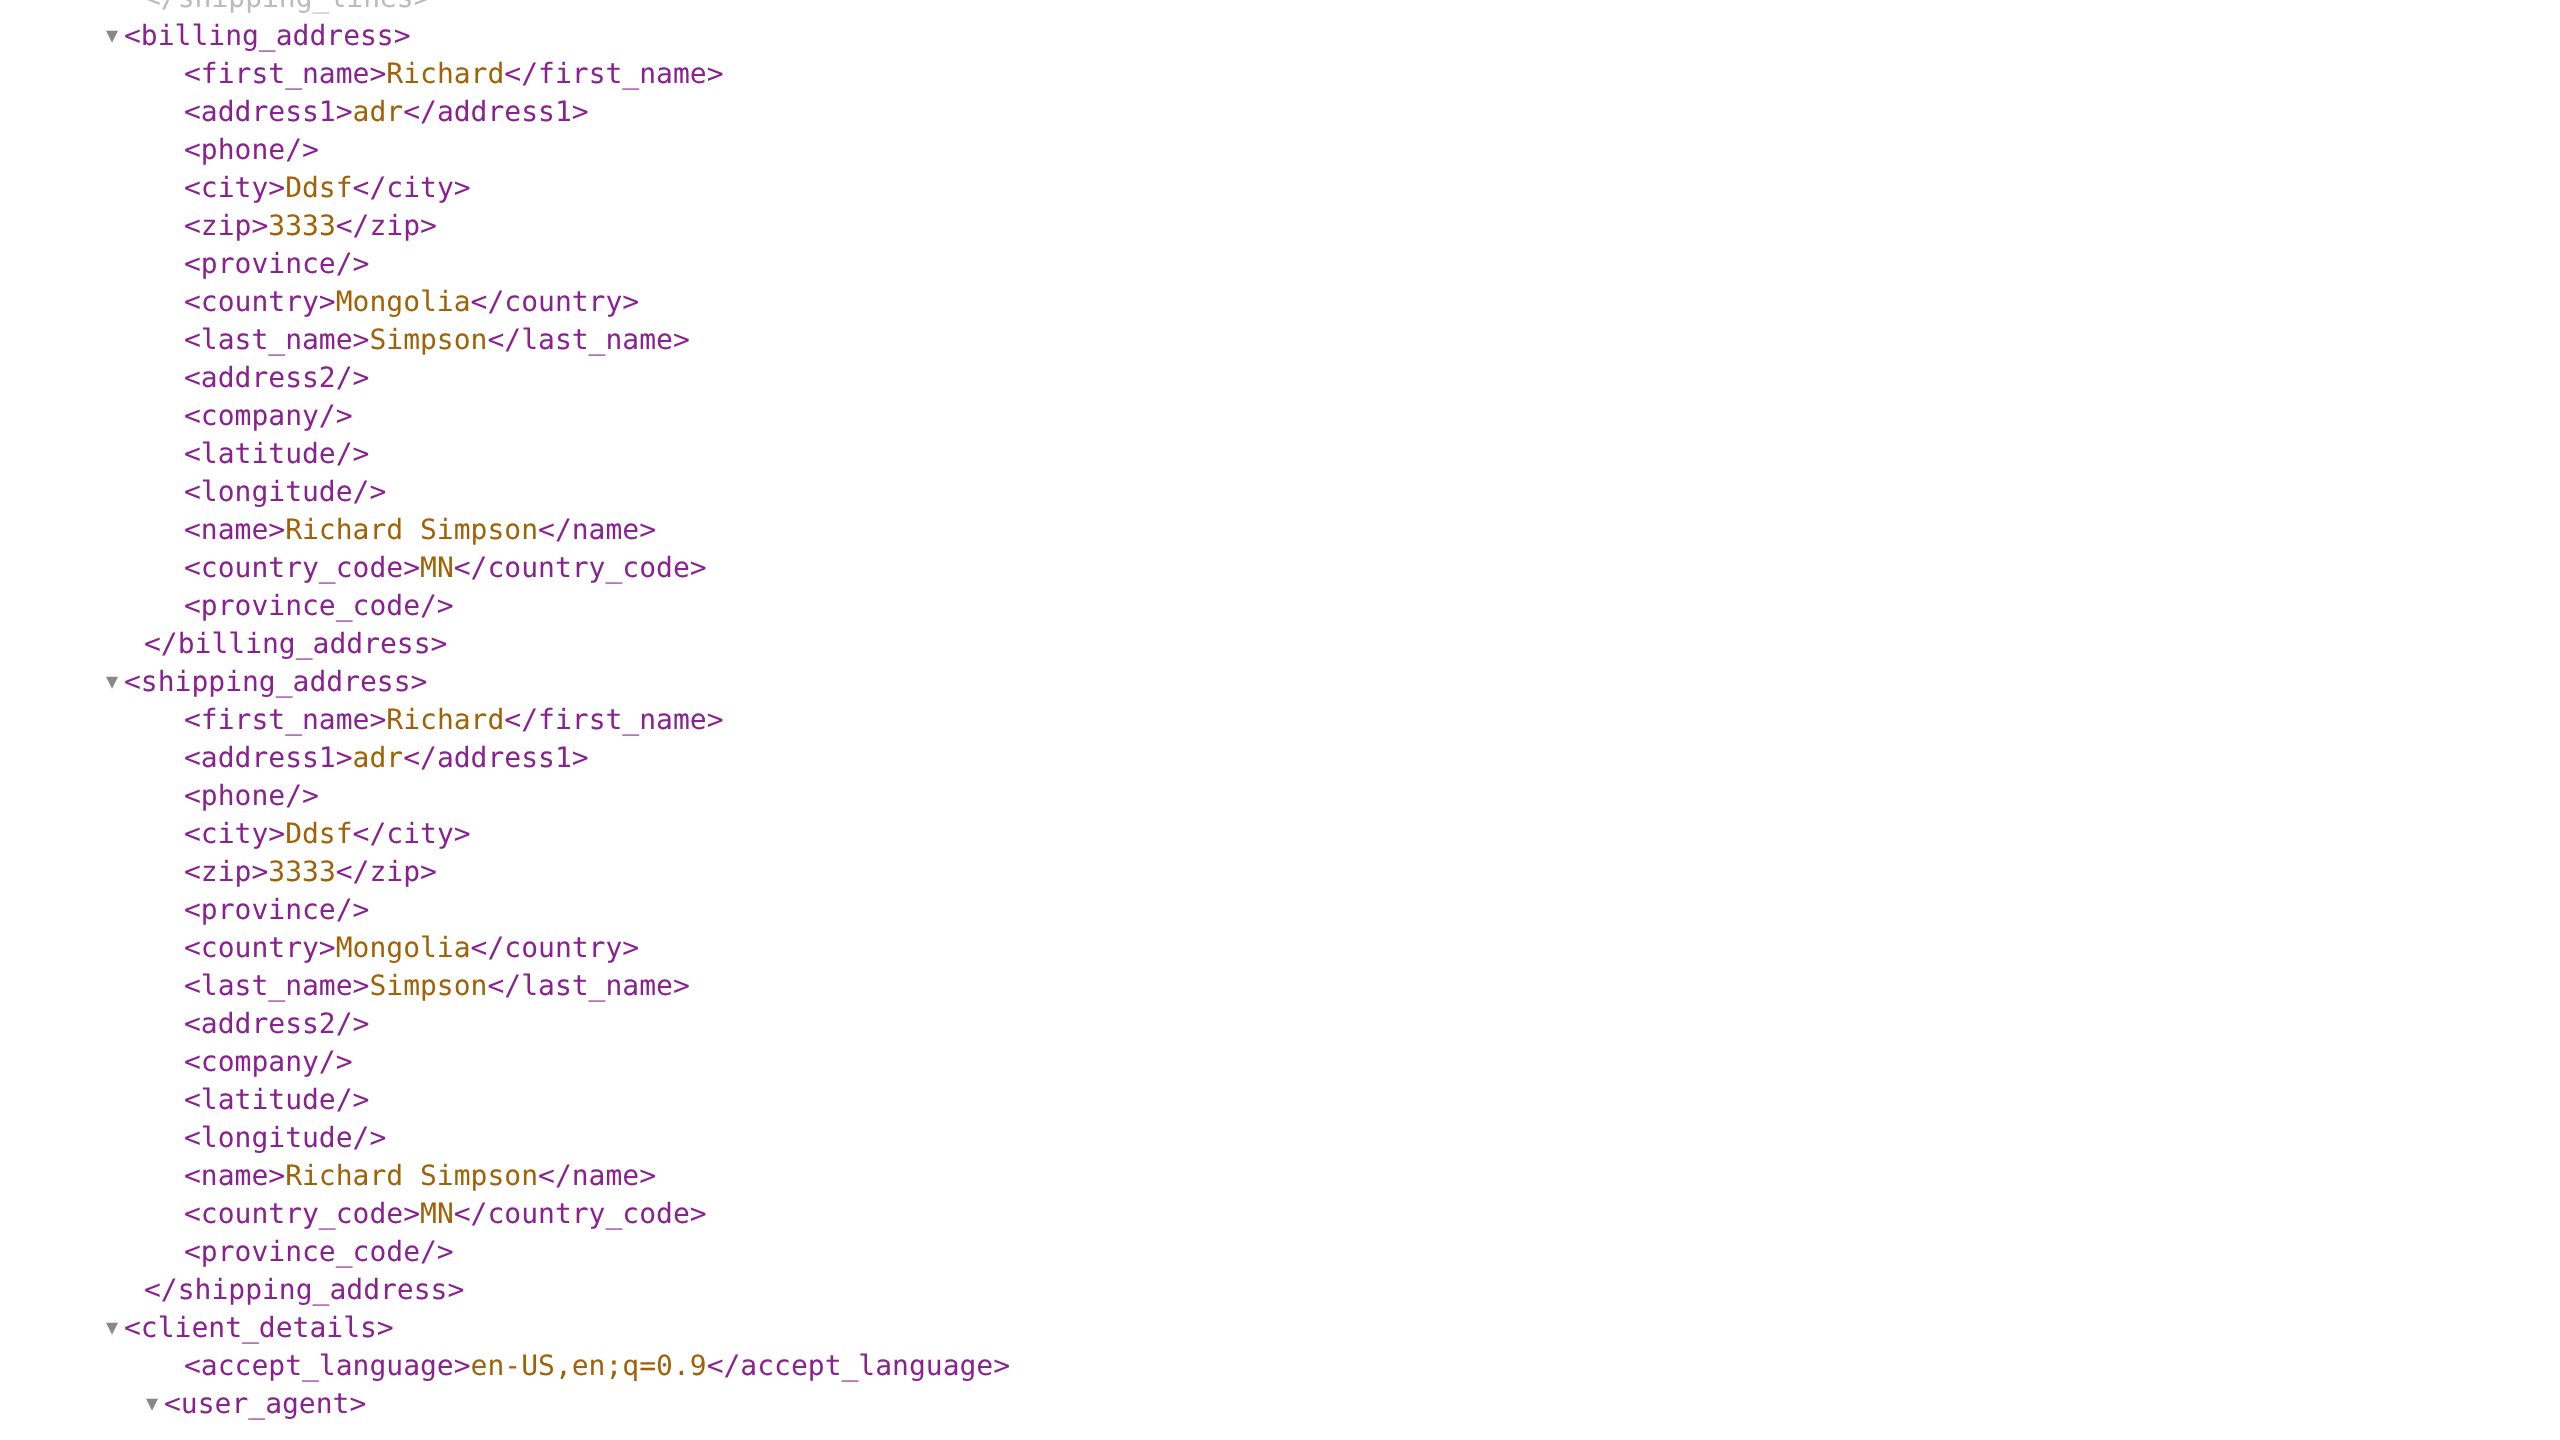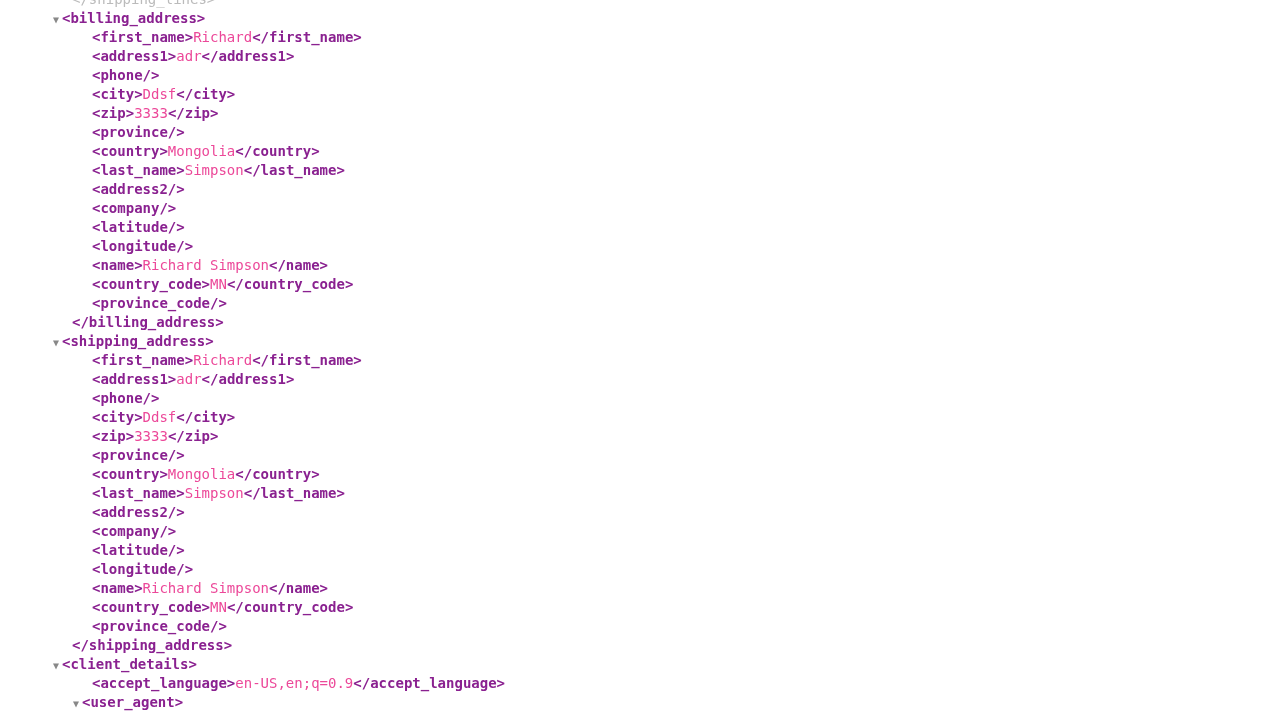--- a/index.html
+++ b/index.html
@@ -26,20 +26,20 @@
     display: inline-block;
     width: 12px;
     color: #888888;
     cursor: pointer;
     user-select: none;
     text-align: center;
     font-size: 10px;
     vertical-align: middle;
   }
   .sp { display:inline-block; }
-  .tag  { color: #8a2190; font-weight: bold; }   
-  .txt  { color: #ec4899; }   
+  .tag  { color: #8a2190; }   
+  .txt  { color: #a16207; }   
   .pale { color: #bbbbbb; }   
 </style>
 </head>
 <body>
 
 <div class="viewer" id="viewer" style="position: relative; top: -10px;"><span class="line"><span class="sp" style="width: 60px;"></span><span class="toggle"> </span><span class="pale">&lt;/shipping_lines&gt;</span></span><span class="line"><span class="sp" style="width: 50px;"></span><span class="toggle">▼</span><span class="tag">&lt;billing_address&gt;</span></span><span class="line"><span class="sp" style="width: 80px;"></span><span class="toggle"> </span><span class="tag">&lt;first_name&gt;</span><span class="txt">Richard</span><span class="tag">&lt;/first_name&gt;</span></span><span class="line"><span class="sp" style="width: 80px;"></span><span class="toggle"> </span><span class="tag">&lt;address1&gt;</span><span class="txt">adr</span><span class="tag">&lt;/address1&gt;</span></span><span class="line"><span class="sp" style="width: 80px;"></span><span class="toggle"> </span><span class="tag">&lt;phone/&gt;</span></span><span class="line"><span class="sp" style="width: 80px;"></span><span class="toggle"> </span><span class="tag">&lt;city&gt;</span><span class="txt">Ddsf</span><span class="tag">&lt;/city&gt;</span></span><span class="line"><span class="sp" style="width: 80px;"></span><span class="toggle"> </span><span class="tag">&lt;zip&gt;</span><span class="txt">3333</span><span class="tag">&lt;/zip&gt;</span></span><span class="line"><span class="sp" style="width: 80px;"></span><span class="toggle"> </span><span class="tag">&lt;province/&gt;</span></span><span class="line"><span class="sp" style="width: 80px;"></span><span class="toggle"> </span><span class="tag">&lt;country&gt;</span><span class="txt">Mongolia</span><span class="tag">&lt;/country&gt;</span></span><span class="line"><span class="sp" style="width: 80px;"></span><span class="toggle"> </span><span class="tag">&lt;last_name&gt;</span><span class="txt">Simpson</span><span class="tag">&lt;/last_name&gt;</span></span><span class="line"><span class="sp" style="width: 80px;"></span><span class="toggle"> </span><span class="tag">&lt;address2/&gt;</span></span><span class="line"><span class="sp" style="width: 80px;"></span><span class="toggle"> </span><span class="tag">&lt;company/&gt;</span></span><span class="line"><span class="sp" style="width: 80px;"></span><span class="toggle"> </span><span class="tag">&lt;latitude/&gt;</span></span><span class="line"><span class="sp" style="width: 80px;"></span><span class="toggle"> </span><span class="tag">&lt;longitude/&gt;</span></span><span class="line"><span class="sp" style="width: 80px;"></span><span class="toggle"> </span><span class="tag">&lt;name&gt;</span><span class="txt">Richard Simpson</span><span class="tag">&lt;/name&gt;</span></span><span class="line"><span class="sp" style="width: 80px;"></span><span class="toggle"> </span><span class="tag">&lt;country_code&gt;</span><span class="txt">MN</span><span class="tag">&lt;/country_code&gt;</span></span><span class="line"><span class="sp" style="width: 80px;"></span><span class="toggle"> </span><span class="tag">&lt;province_code/&gt;</span></span><span class="line"><span class="sp" style="width: 60px;"></span><span class="toggle"> </span><span class="tag">&lt;/billing_address&gt;</span></span><span class="line"><span class="sp" style="width: 50px;"></span><span class="toggle">▼</span><span class="tag">&lt;shipping_address&gt;</span></span><span class="line"><span class="sp" style="width: 80px;"></span><span class="toggle"> </span><span class="tag">&lt;first_name&gt;</span><span class="txt">Richard</span><span class="tag">&lt;/first_name&gt;</span></span><span class="line"><span class="sp" style="width: 80px;"></span><span class="toggle"> </span><span class="tag">&lt;address1&gt;</span><span class="txt">adr</span><span class="tag">&lt;/address1&gt;</span></span><span class="line"><span class="sp" style="width: 80px;"></span><span class="toggle"> </span><span class="tag">&lt;phone/&gt;</span></span><span class="line"><span class="sp" style="width: 80px;"></span><span class="toggle"> </span><span class="tag">&lt;city&gt;</span><span class="txt">Ddsf</span><span class="tag">&lt;/city&gt;</span></span><span class="line"><span class="sp" style="width: 80px;"></span><span class="toggle"> </span><span class="tag">&lt;zip&gt;</span><span class="txt">3333</span><span class="tag">&lt;/zip&gt;</span></span><span class="line"><span class="sp" style="width: 80px;"></span><span class="toggle"> </span><span class="tag">&lt;province/&gt;</span></span><span class="line"><span class="sp" style="width: 80px;"></span><span class="toggle"> </span><span class="tag">&lt;country&gt;</span><span class="txt">Mongolia</span><span class="tag">&lt;/country&gt;</span></span><span class="line"><span class="sp" style="width: 80px;"></span><span class="toggle"> </span><span class="tag">&lt;last_name&gt;</span><span class="txt">Simpson</span><span class="tag">&lt;/last_name&gt;</span></span><span class="line"><span class="sp" style="width: 80px;"></span><span class="toggle"> </span><span class="tag">&lt;address2/&gt;</span></span><span class="line"><span class="sp" style="width: 80px;"></span><span class="toggle"> </span><span class="tag">&lt;company/&gt;</span></span><span class="line"><span class="sp" style="width: 80px;"></span><span class="toggle"> </span><span class="tag">&lt;latitude/&gt;</span></span><span class="line"><span class="sp" style="width: 80px;"></span><span class="toggle"> </span><span class="tag">&lt;longitude/&gt;</span></span><span class="line"><span class="sp" style="width: 80px;"></span><span class="toggle"> </span><span class="tag">&lt;name&gt;</span><span class="txt">Richard Simpson</span><span class="tag">&lt;/name&gt;</span></span><span class="line"><span class="sp" style="width: 80px;"></span><span class="toggle"> </span><span class="tag">&lt;country_code&gt;</span><span class="txt">MN</span><span class="tag">&lt;/country_code&gt;</span></span><span class="line"><span class="sp" style="width: 80px;"></span><span class="toggle"> </span><span class="tag">&lt;province_code/&gt;</span></span><span class="line"><span class="sp" style="width: 60px;"></span><span class="toggle"> </span><span class="tag">&lt;/shipping_address&gt;</span></span><span class="line"><span class="sp" style="width: 50px;"></span><span class="toggle">▼</span><span class="tag">&lt;client_details&gt;</span></span><span class="line"><span class="sp" style="width: 80px;"></span><span class="toggle"> </span><span class="tag">&lt;accept_language&gt;</span><span class="txt">en-US,en;q=0.9</span><span class="tag">&lt;/accept_language&gt;</span></span><span class="line"><span class="sp" style="width: 70px;"></span><span class="toggle">▼</span><span class="tag">&lt;user_agent&gt;</span></span></div>
 
 </body></html>

